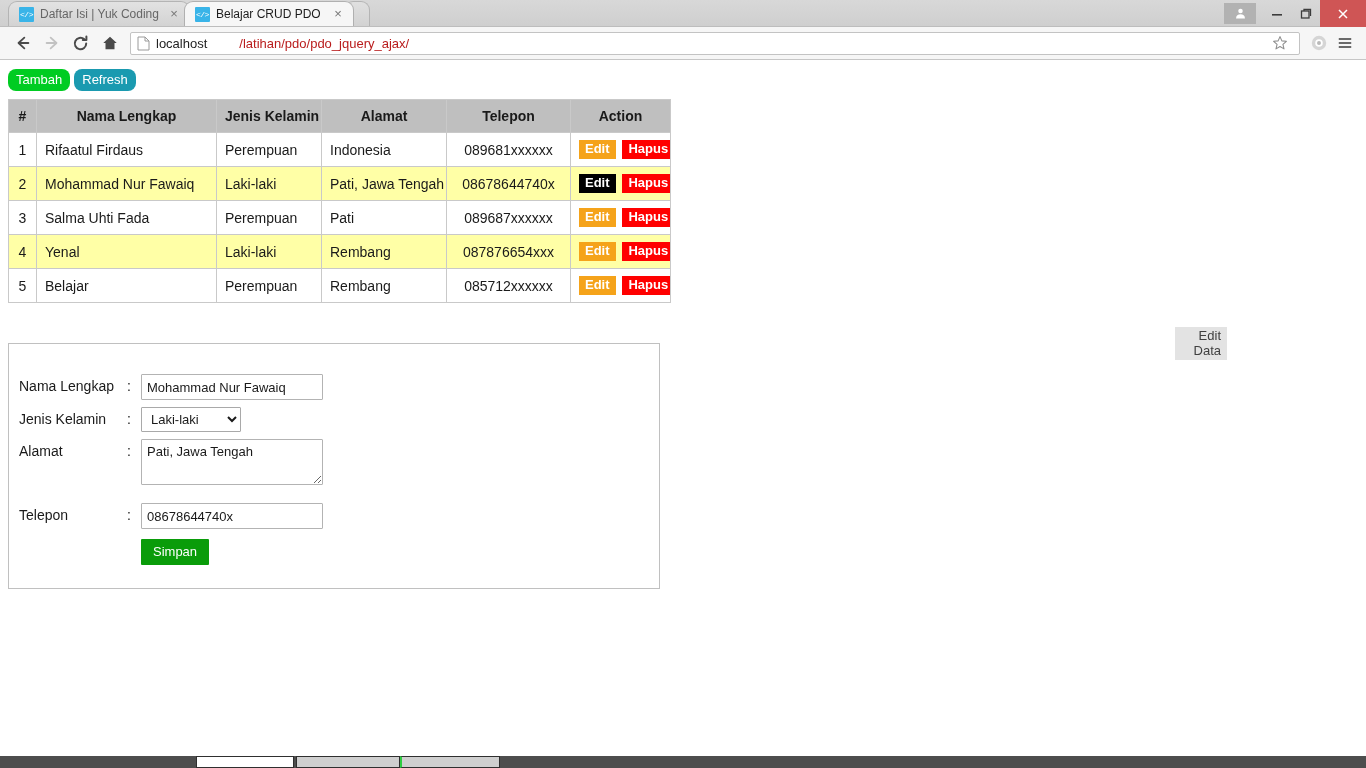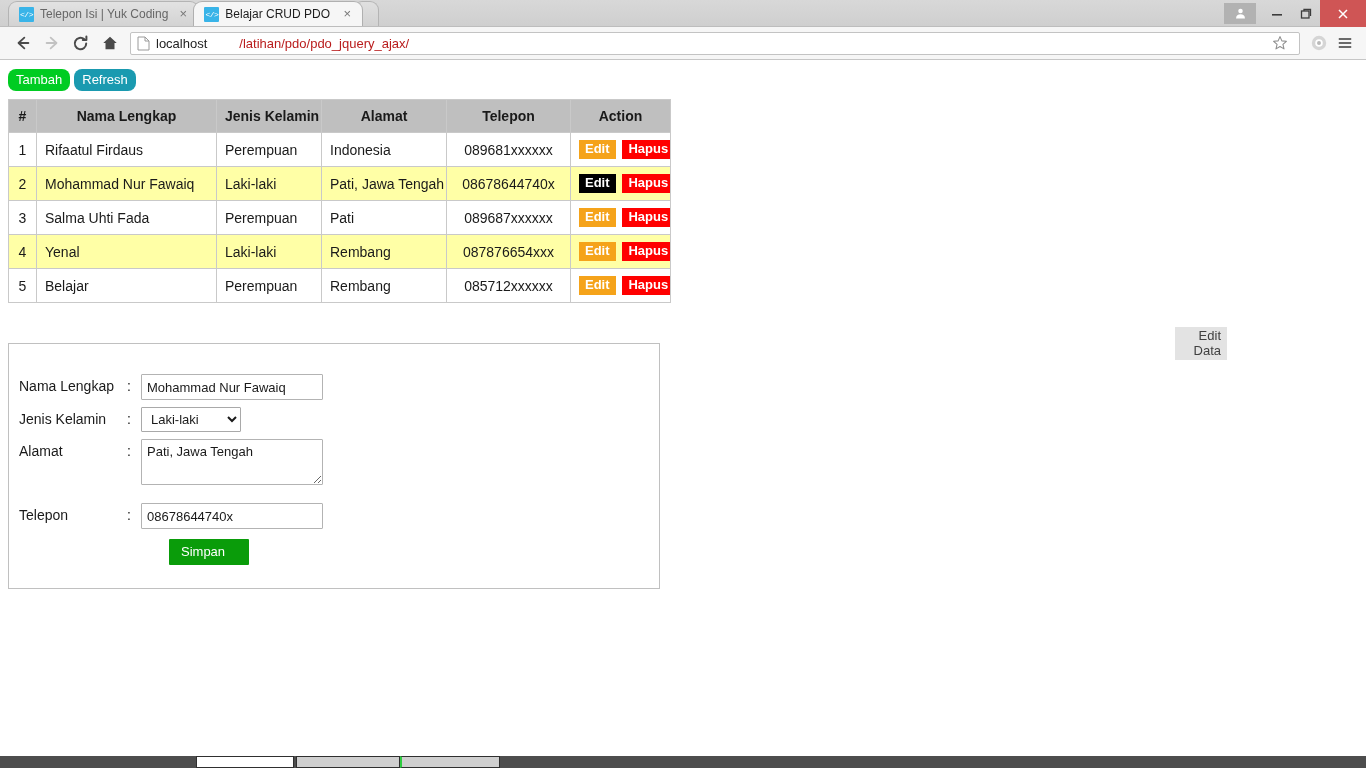--- a/index.html
+++ b/index.html
@@ -292,24 +292,23 @@
     resize: both;
     background: #fff;
     border-radius: 1px;
   }
   .btn-simpan {
     background: #0a9c0a;
     color: #fff;
     border: none;
     font-size: 13px;
     font-family: "Liberation Sans", sans-serif;
-    padding: 5px 24px 6px 12px;
+    padding: 5px 12px 6px 12px;
     cursor: pointer;
     border-radius: 1px;
-    margin-left: 28px;
   }
   .frow.telp { margin-top: 14px; }
   .frow.submitrow { margin-top: 10px; }
 
   
   .taskbar {
     position: absolute;
     left: 0; bottom: 0;
     width: 1366px; height: 12px;
     background: #4d4d4d;
@@ -326,21 +325,21 @@
   .tb-win.w3 { width: 100px; margin-left: 0px; background: #cfcfcf; border-left: 2px solid #2ecc40; }
 </style>
 </head>
 <body>
 
 <div class="browser">
 
   <div class="tabstrip">
     <div class="tab">
       <span class="favicon">&lt;/&gt;</span>
-      <span class="tab-title">Telepon Isi | Yuk Coding</span>
+      <span class="tab-title">Daftar Isi | Yuk Coding</span>
       <span class="tab-close">×</span>
     </div>
     <div class="tab active">
       <span class="favicon">&lt;/&gt;</span>
       <span class="tab-title">Belajar CRUD PDO</span>
       <span class="tab-close">×</span>
     </div>
     <div class="tab-ghost"></div>
 
     <div class="wincontrols">

